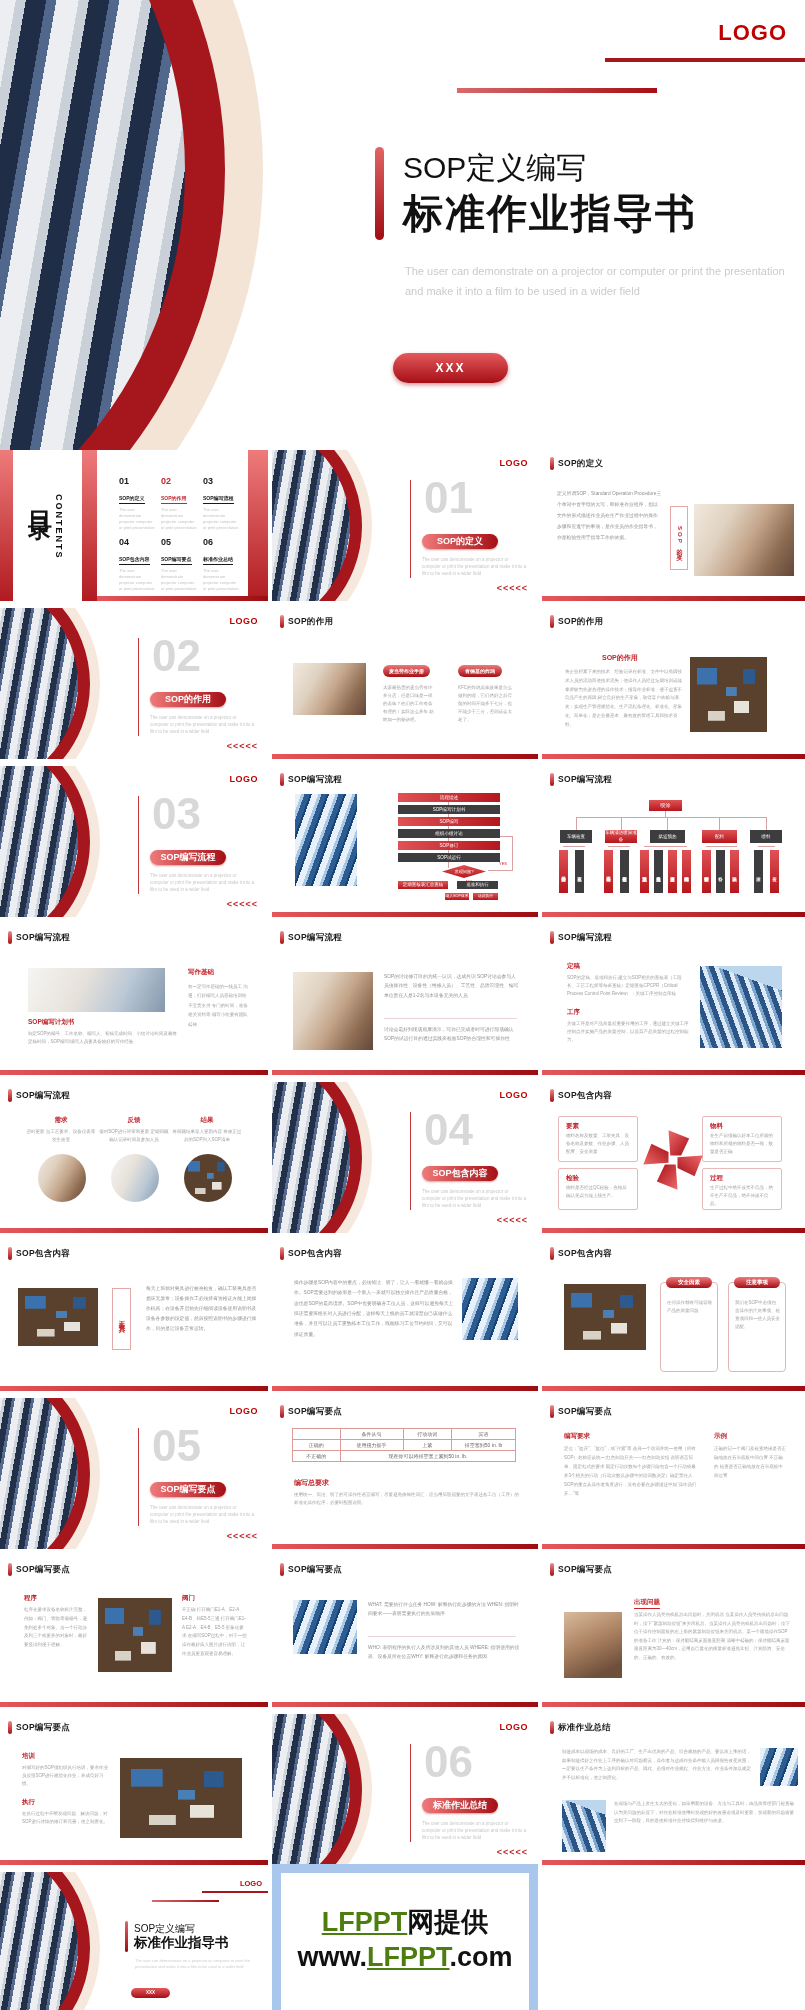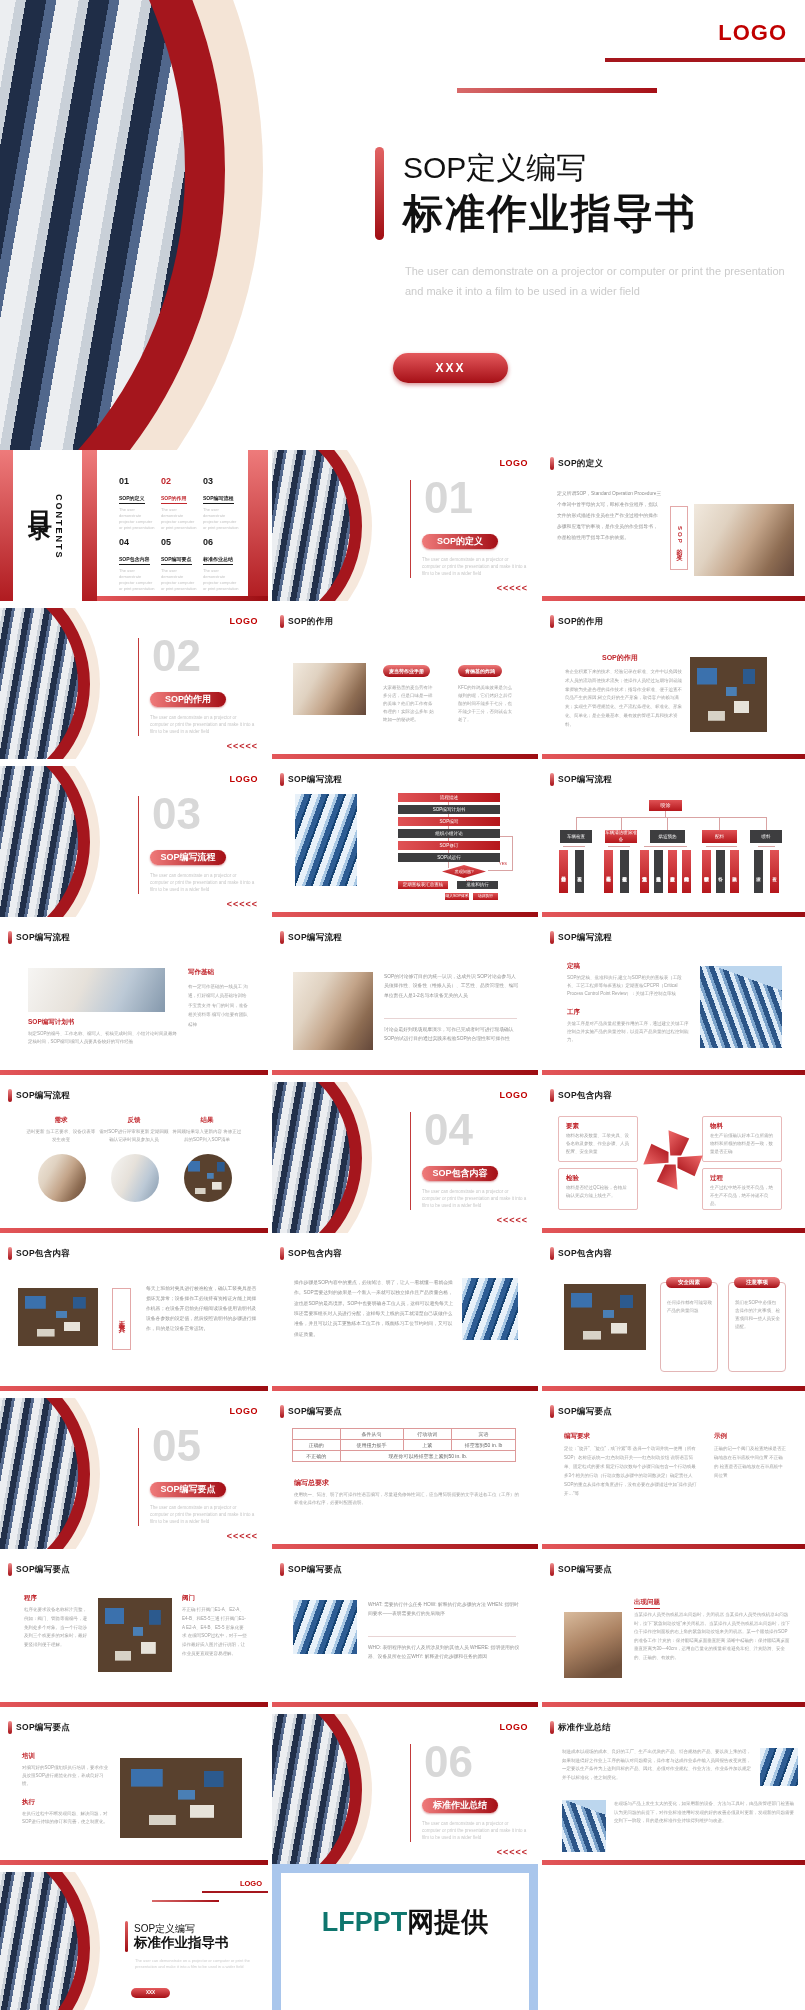--- a/index.html
+++ b/index.html
@@ -89,21 +89,21 @@
   .tocbar{position:absolute;top:0;height:151px;background:linear-gradient(180deg,#ee7b7b,#b01b20);}
   .tocnum{font-size:9px;font-weight:bold;color:#1a1a1a;}
   .toclabel{font-size:5px;font-weight:bold;color:#1a1a1a;border-bottom:1.5px solid #1a1a1a;
             padding-bottom:2px;display:inline-block;margin-top:4px;}
   .tocdesc{font-size:4px;color:#c4c4c4;line-height:1.5;margin-top:3px;width:36px;}
 
   
   .wmbox{position:absolute;left:272px;top:1864px;width:266px;height:160px;border:9px solid #a9c6ec;
          background:#fff;box-sizing:border-box;text-align:center;}
   .wml{font-size:27px;font-weight:bold;color:#111;line-height:1.3;}
-  .wml .red{color:#0f766e;}
+  .wml .red{color:#4d7c0f;text-decoration:underline;}
 
   
   .klogo{position:absolute;right:6px;top:7px;font-size:7.5px;font-weight:800;color:#c00000;}
   .kt1{position:absolute;left:134px;top:50px;font-size:10px;color:#111;}
   .kt2{position:absolute;left:134px;top:62px;font-size:13.5px;font-weight:800;color:#111;}
   .ksub{position:absolute;left:135px;top:86px;width:130px;font-size:4px;line-height:1.6;color:#ccc;}
   .kbtn{position:absolute;left:131px;top:116px;width:39px;height:10px;border-radius:5px;
         background:linear-gradient(180deg,#e4595c,#a50f16);color:#fff;font-size:4.5px;font-weight:bold;
         text-align:center;line-height:10px;}
   .kvbar{position:absolute;left:125px;top:49px;width:3px;height:31px;border-radius:2px;
@@ -579,15 +579,18 @@
     <div class="kt1">SOP定义编写</div>
     <div class="kt2">标准作业指导书</div>
     <div class="ksub">The user can demonstrate on a projector or computer or print the presentation and make it into a film to be used in a wider field</div>
     <div class="kbtn">XXX</div>
   </div>
 
   <div class="wmbox">
     <div class="wml" style="margin-top:32px;">
       <span class="red">LFPPT</span><span>网提供</span>
     </div>
+    <div class="wml">
+      <span>www.</span><span class="red">LFPPT</span><span>.com</span>
+    </div>
   </div>
 
 </div>
 
 </body></html>

